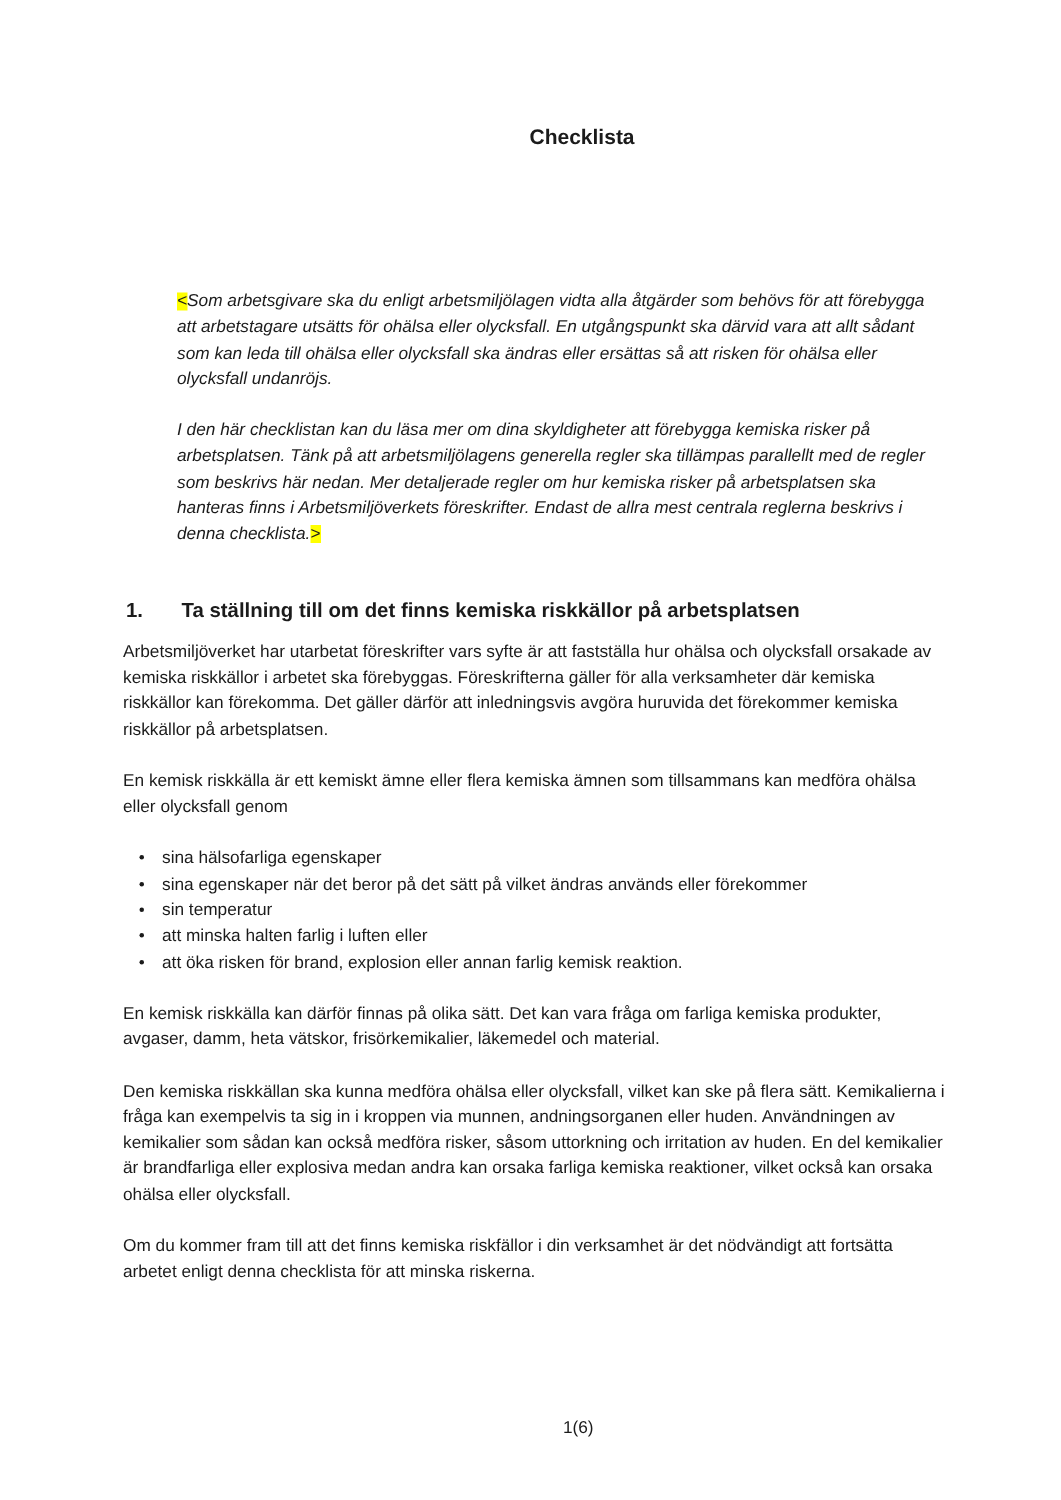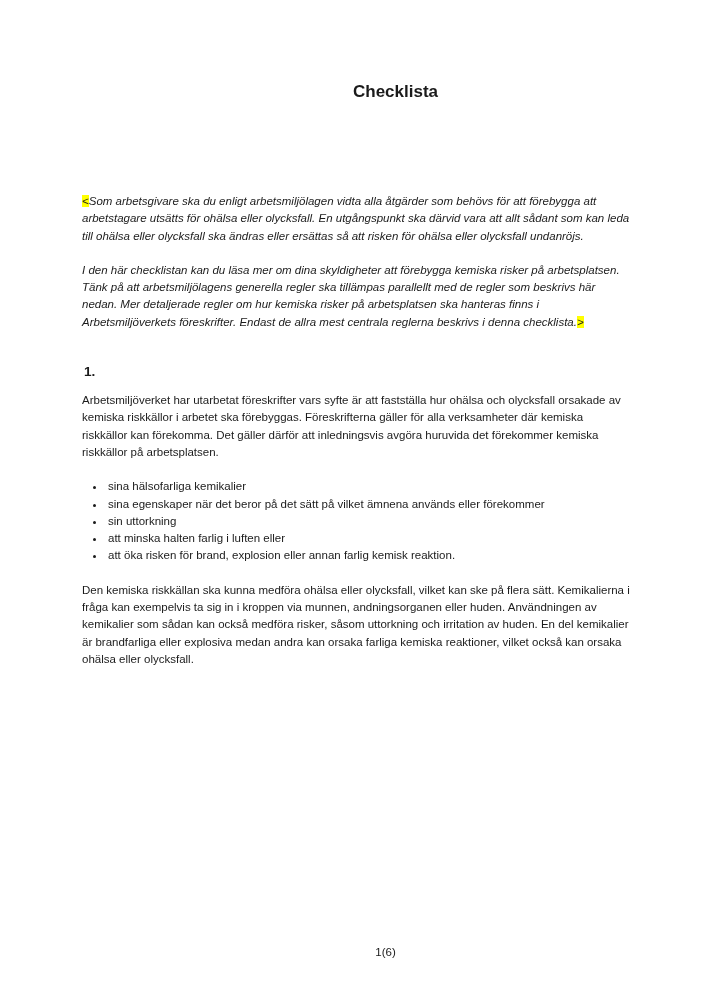--- a/index.html
+++ b/index.html
@@ -17,21 +17,21 @@
     color: #1b1b1b;
     overflow: hidden;
   }
   .doc-header {
     position: absolute;
     left: 353px;
     top: 82px;
     width: 300px;
   }
   .doc-title {
-    font-size: 17px;
+    font-size: 14px;
     font-weight: bold;
     line-height: 19px;
     margin: 0;
   }
   .doc-subtitle {
     font-size: 12px;
     line-height: 17px;
     margin: 2px 0 0 0;
   }
   .content {
@@ -40,20 +40,21 @@
     top: 193px;
     width: 549px;
   }
   .content p {
     font-size: 11.5px;
     line-height: 17.3px;
     margin: 0 0 17px 0;
   }
   .intro p {
     font-style: italic;
+    margin-left: 36px;
   }
   mark.hl {
     background: #ffff00;
     color: inherit;
     padding: 0;
   }
   .section-heading {
     display: flex;
     margin: 32px 0 12px 2px;
     font-size: 13.6px;
@@ -96,33 +97,37 @@
 
   <div class="content">
 
     <div class="intro">
       <p><mark class="hl">&lt;</mark><span>Som arbetsgivare ska du enligt arbetsmiljölagen vidta alla åtgärder som behövs för att förebygga att arbetstagare utsätts för ohälsa eller olycksfall. En utgångspunkt ska därvid vara att allt sådant som kan leda till ohälsa eller olycksfall ska ändras eller ersättas så att risken för ohälsa eller olycksfall undanröjs.</span></p>
       <p><span>I den här checklistan kan du läsa mer om dina skyldigheter att förebygga kemiska risker på arbetsplatsen. Tänk på att arbetsmiljölagens generella regler ska tillämpas parallellt med de regler som beskrivs här nedan. Mer detaljerade regler om hur kemiska risker på arbetsplatsen ska hanteras finns i Arbetsmiljöverkets föreskrifter. Endast de allra mest centrala reglerna beskrivs i denna checklista.</span><mark class="hl">&gt;</mark></p>
     </div>
 
     <div class="section-heading">
       <span class="num">1.</span>
+      <span>Ta ställning till om det finns kemiska riskkällor på arbetsplatsen</span>
     </div>
 
     <p>Arbetsmiljöverket har utarbetat föreskrifter vars syfte är att fastställa hur ohälsa och olycksfall orsakade av kemiska riskkällor i arbetet ska förebyggas. Föreskrifterna gäller för alla verksamheter där kemiska riskkällor kan förekomma. Det gäller därför att inledningsvis avgöra huruvida det förekommer kemiska riskkällor på arbetsplatsen.</p>
+    <p>En kemisk riskkälla är ett kemiskt ämne eller flera kemiska ämnen som tillsammans kan medföra ohälsa eller olycksfall genom</p>
 
     <ul class="bullets">
-        <li>sina hälsofarliga kemikalier</li>
-        <li>sina egenskaper när det beror på det sätt på vilket ämnena används eller förekommer</li>
-        <li>sin uttorkning</li>
+        <li>sina hälsofarliga egenskaper</li>
+        <li>sina egenskaper när det beror på det sätt på vilket ändras används eller förekommer</li>
+        <li>sin temperatur</li>
         <li>att minska halten farlig i luften eller</li>
         <li>att öka risken för brand, explosion eller annan farlig kemisk reaktion.</li>
       </ul>
 
+    <p>En kemisk riskkälla kan därför finnas på olika sätt. Det kan vara fråga om farliga kemiska produkter, avgaser, damm, heta vätskor, frisörkemikalier, läkemedel och material.</p>
     <p>Den kemiska riskkällan ska kunna medföra ohälsa eller olycksfall, vilket kan ske på flera sätt. Kemikalierna i fråga kan exempelvis ta sig in i kroppen via munnen, andningsorganen eller huden. Användningen av kemikalier som sådan kan också medföra risker, såsom uttorkning och irritation av huden. En del kemikalier är brandfarliga eller explosiva medan andra kan orsaka farliga kemiska reaktioner, vilket också kan orsaka ohälsa eller olycksfall.</p>
+    <p>Om du kommer fram till att det finns kemiska riskfällor i din verksamhet är det nödvändigt att fortsätta arbetet enligt denna checklista för att minska riskerna.</p>
 
   </div>
 
   <div class="footer">
     <span>1(6)</span>
   </div>
 
 </div>
 
 </body></html>

